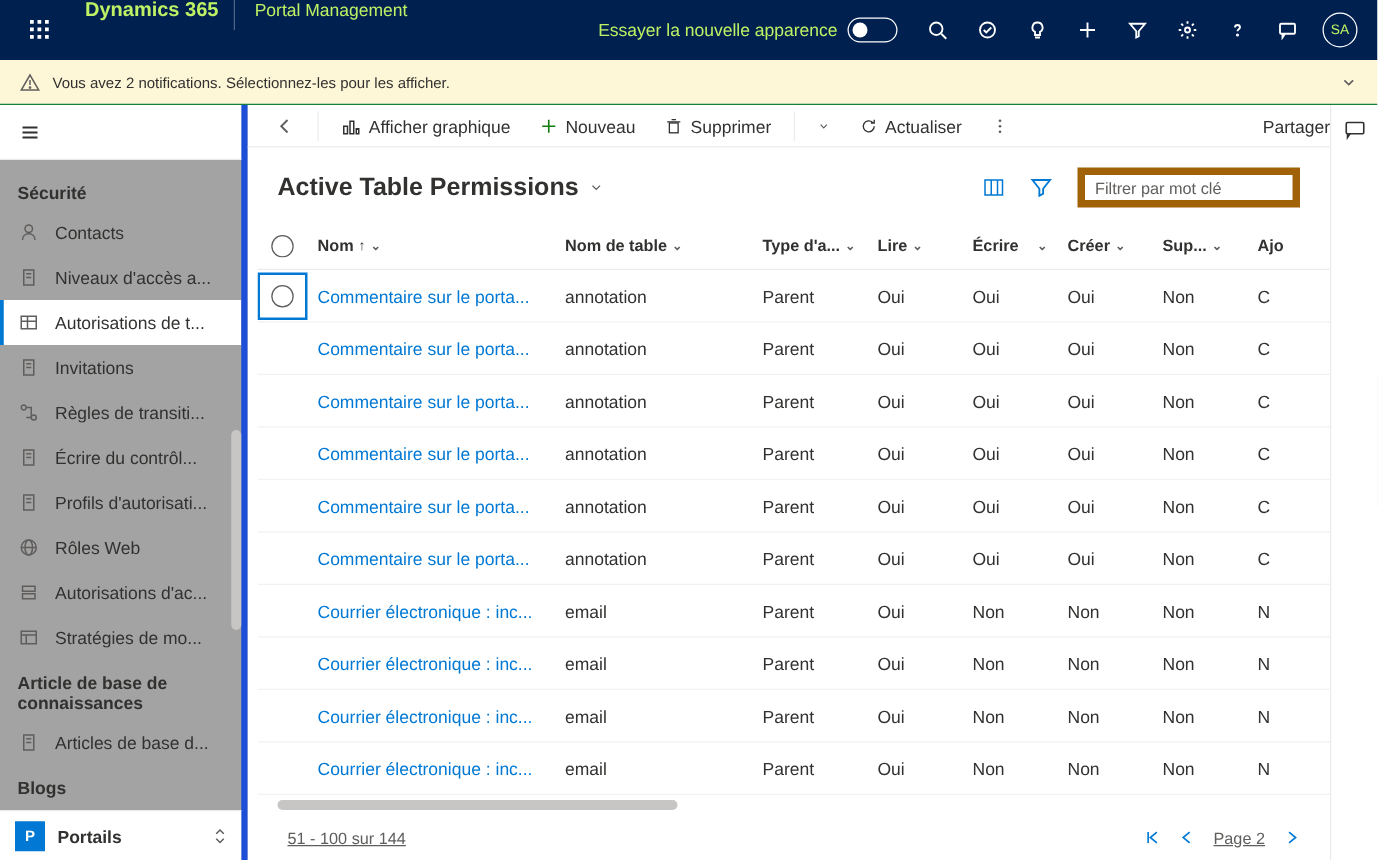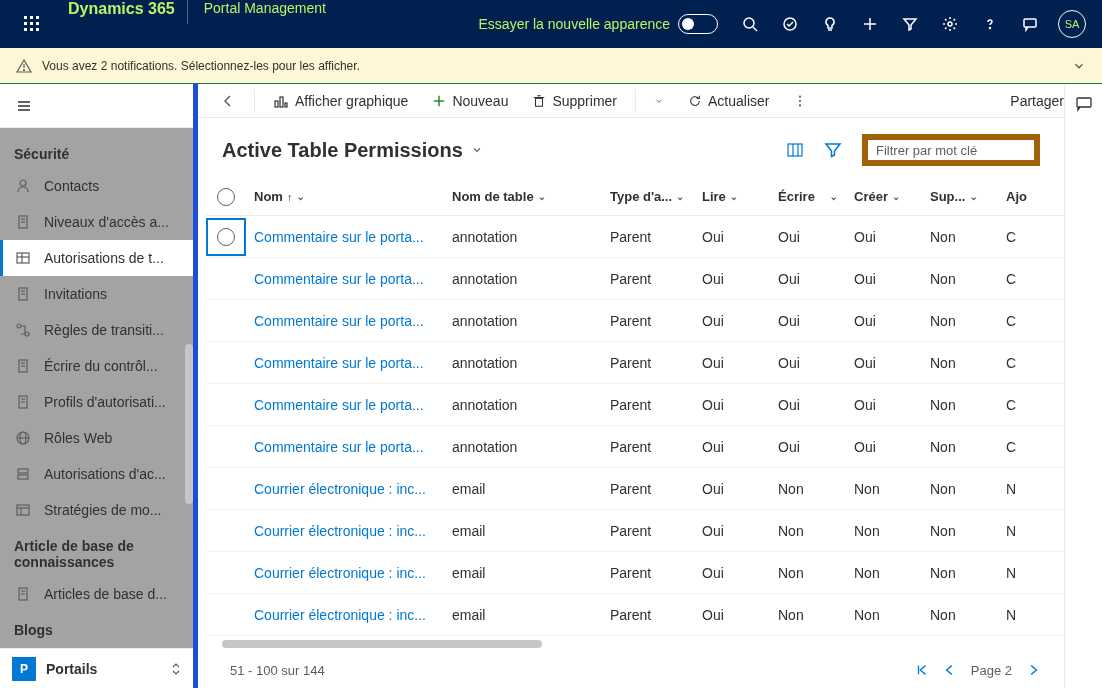--- a/index.html
+++ b/index.html
@@ -75,21 +75,21 @@
   .grid-body { flex: 1; overflow-y: hidden; position: relative; }
   .grid-row { display: flex; height: 42px; align-items: center; border-bottom: 1px solid #f3f2f1; font-size: 14px; }
   .grid-row.highlight .col-check { border: 2px solid #0078d4; height: 38px; width: 40px; display: flex; align-items: center; justify-content: center; }
   .grid-row .name-link { color: #0078d4; cursor: pointer; overflow: hidden; text-overflow: ellipsis; white-space: nowrap; }
   .radio { width: 18px; height: 18px; border: 1px solid #605e5c; border-radius: 50%; }
   .hscroll-fake { height: 8px; background: transparent; position: relative; margin: 4px 16px 4px 16px; }
   .hscroll-thumb { position: absolute; left: 0; width: 320px; height: 8px; background: #c8c6c4; border-radius: 4px; }
   .vscroll-fake { position: absolute; right: 0; top: 180px; width: 8px; height: 110px; background: #c8c6c4; border-radius: 4px; }
 
   
-  .grid-foot { height: 36px; display: flex; align-items: center; padding: 0 24px; font-size: 13px; color: #605e5c; }
+  .grid-foot { height: 36px; display: flex; align-items: center; padding: 0 24px; font-size: 13px; color: #605e5c; text-decoration: underline; }
   .pager { margin-left: auto; display: flex; align-items: center; gap: 14px; }
   .pager .pg-btn { cursor: pointer; color: #0078d4; }
 
   svg { display: block; }
 </style>
 </head>
 <body>
 
 <div class="top-nav">
   <div class="waffle">

